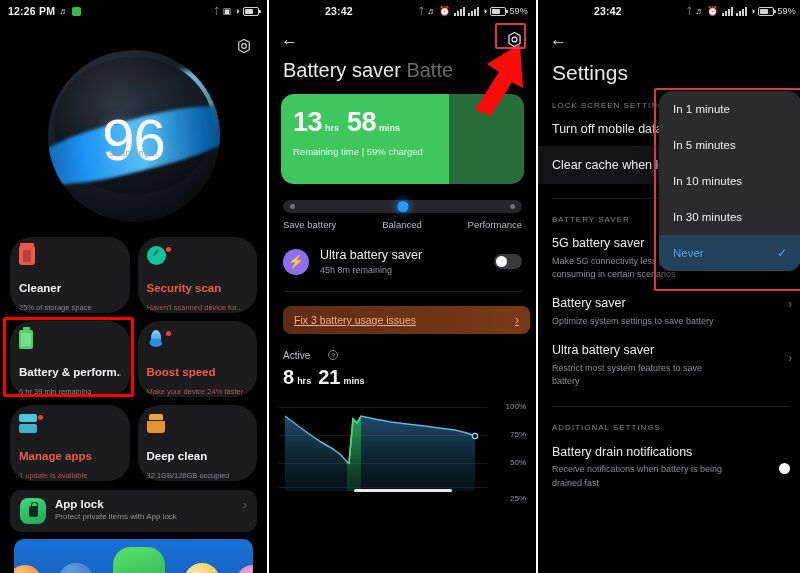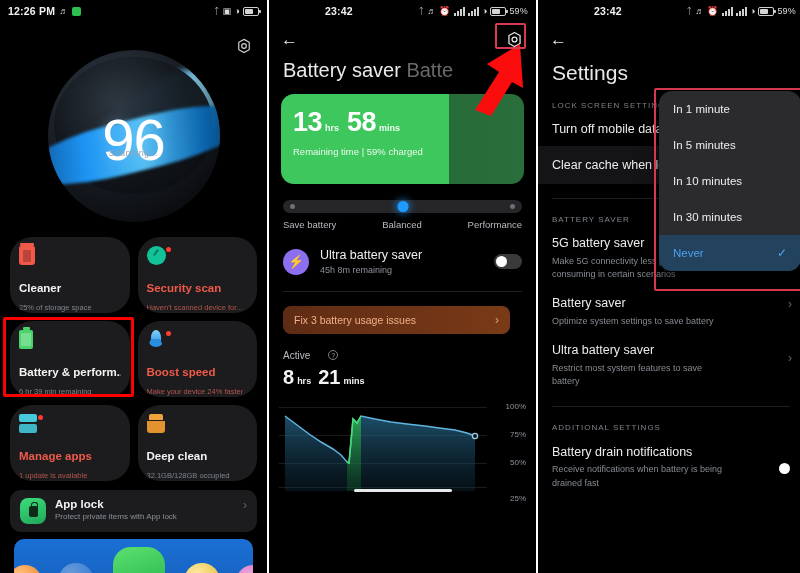--- a/index.html
+++ b/index.html
@@ -218,24 +218,24 @@
   .ultra-t { font-size: 12.5px; color: #f0f0f0; }
   .ultra-s { font-size: 9px; color: #8e939a; margin-top: 3px; }
   .toggle { width: 28px; height: 15px; border-radius: 8px; background: #3a3a3d; position: relative; flex: 0 0 auto; }
   .toggle .knob { position: absolute; top: 2px; left: 2px; width: 11px; height: 11px; border-radius: 50%; background: #fff; }
   .toggle.on { background: #1f7fe0; }
   .toggle.on .knob { left: auto; right: 2px; }
 
   .divider { height: 1px; background: #1e1e20; margin: 16px 14px 0 14px; }
 
   .fixbar {
-    margin: 14px 26px 0 14px; height: 28px; border-radius: 8px;
+    margin: 14px 6px 0 14px; height: 28px; border-radius: 8px;
     background: linear-gradient(90deg,#5e2c14,#7a3a17);
     display: flex; align-items: center; padding: 0 11px;
-    font-size: 10.5px; color: #f0b089;
+    font-size: 10.5px; color: #f0b089; text-decoration: underline;
   }
   .fixbar .chev { margin-left: auto; color: #e3a077; }
 
   .activewrap { margin: 16px 14px 0 14px; }
   .active-lbl { font-size: 10px; color: #b9bec4; display: flex; align-items: flex-start; gap: 18px; }
   .qmark {
     width: 10px; height: 10px; border-radius: 50%; border: 1px solid #7c8188;
     font-size: 7px; color: #9aa0a7; display: inline-flex; align-items: center; justify-content: center;
   }
   .active-val { display: flex; align-items: baseline; color: #f3f3f3; margin-top: 5px; }

